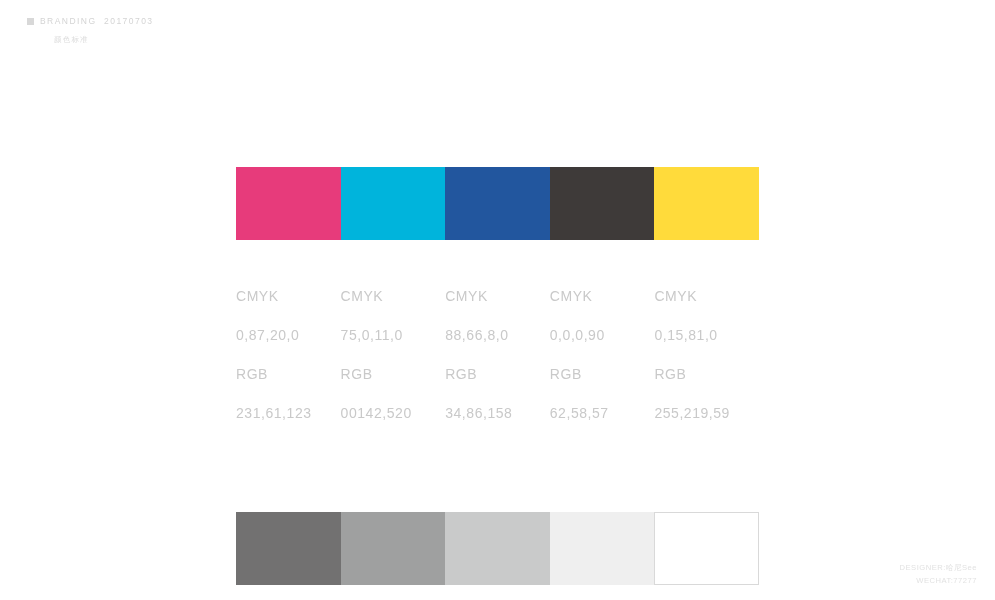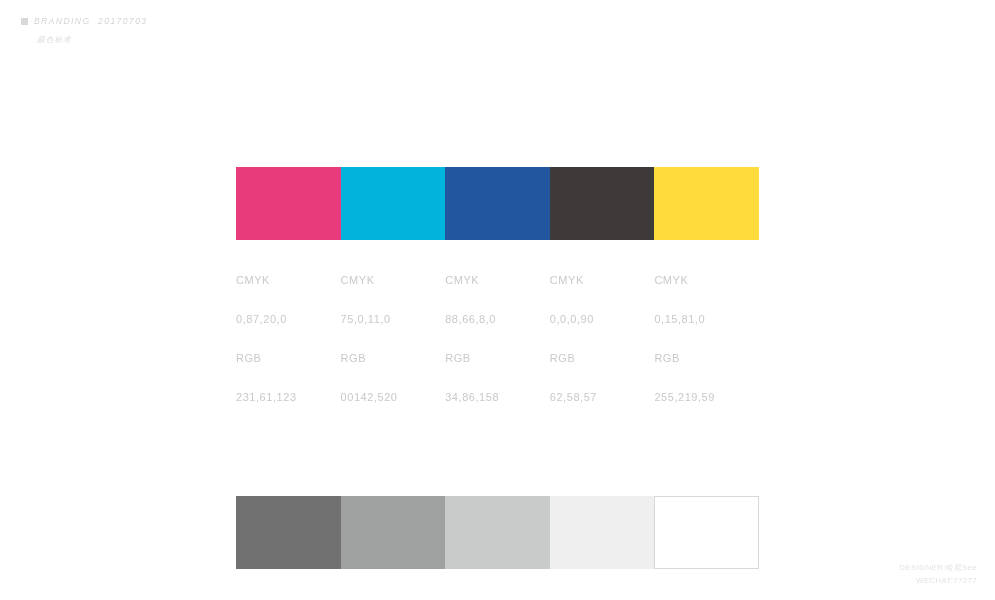--- a/index.html
+++ b/index.html
@@ -12,23 +12,22 @@
     background: #ffffff;
     font-family: "Liberation Sans", "DejaVu Sans", sans-serif;
     overflow: hidden;
     position: relative;
     -webkit-font-smoothing: antialiased;
   }
 
   
   .header {
     position: absolute;
-    left: 21px;
+    left: 27px;
     top: 15px;
-    font-style: italic;
   }
   .header-line {
     display: flex;
     align-items: center;
     height: 12px;
   }
   .header-bullet {
     width: 7px;
     height: 7px;
     background: #d8d8d8;
@@ -40,21 +39,21 @@
     font-size: 8.5px;
     letter-spacing: 1.45px;
     color: #d4d4d4;
     white-space: pre;
     line-height: 12px;
   }
   .header-sub {
     font-size: 7.5px;
     color: #dcdcdc;
     letter-spacing: 1.2px;
-    margin-left: 16px;
+    margin-left: 27px;
     margin-top: 7px;
     line-height: 11px;
     white-space: pre;
   }
 
   
   .palette {
     position: absolute;
     left: 236px;
     top: 167px;
@@ -74,22 +73,22 @@
   }
   .swatch-chip {
     height: 73px;
     width: 100%;
     box-sizing: border-box;
   }
   .swatch-chip.bordered {
     border: 1px solid #d9d9d9;
   }
   .swatch-info {
-    padding-top: 8px;
-    font-size: 11px;
+    padding-top: 24px;
+    font-size: 14px;
     line-height: 13px;
     color: #c9c9c9;
     letter-spacing: 0.55px;
     white-space: pre;
   }
   .swatch-info .key {
     color: #c9c9c9;
   }
   .swatch-info .val {
     color: #c9c9c9;

